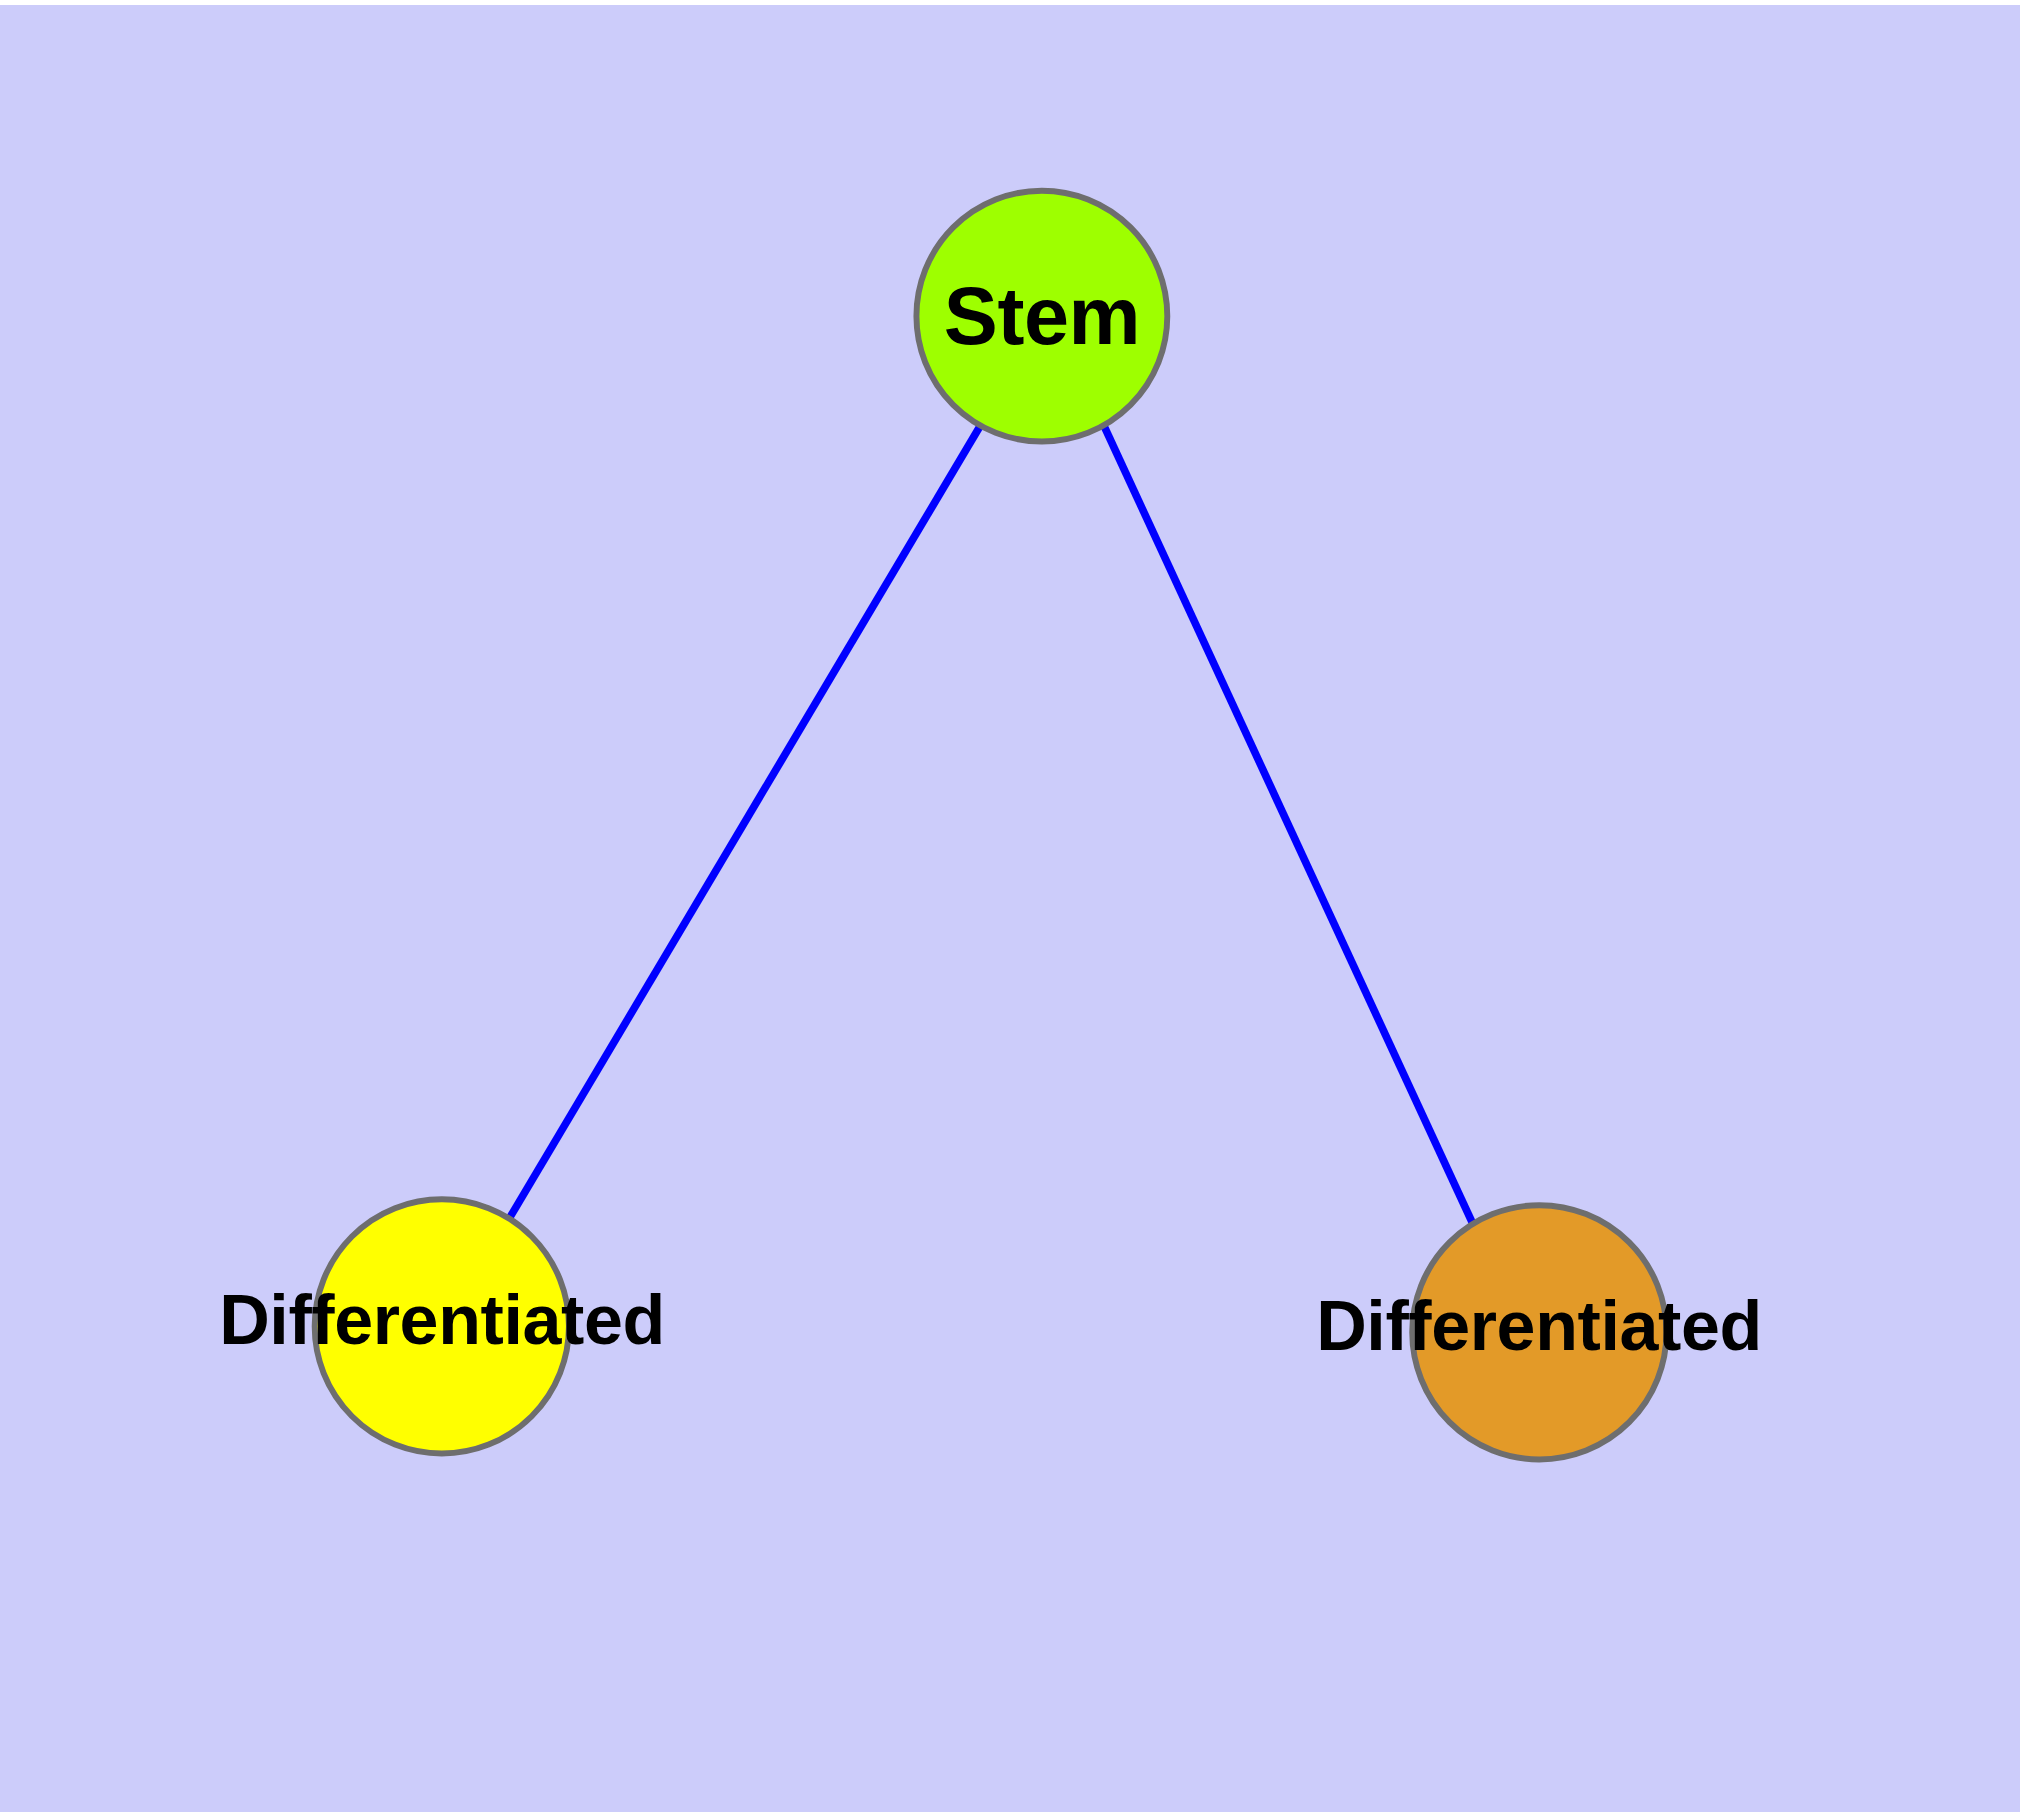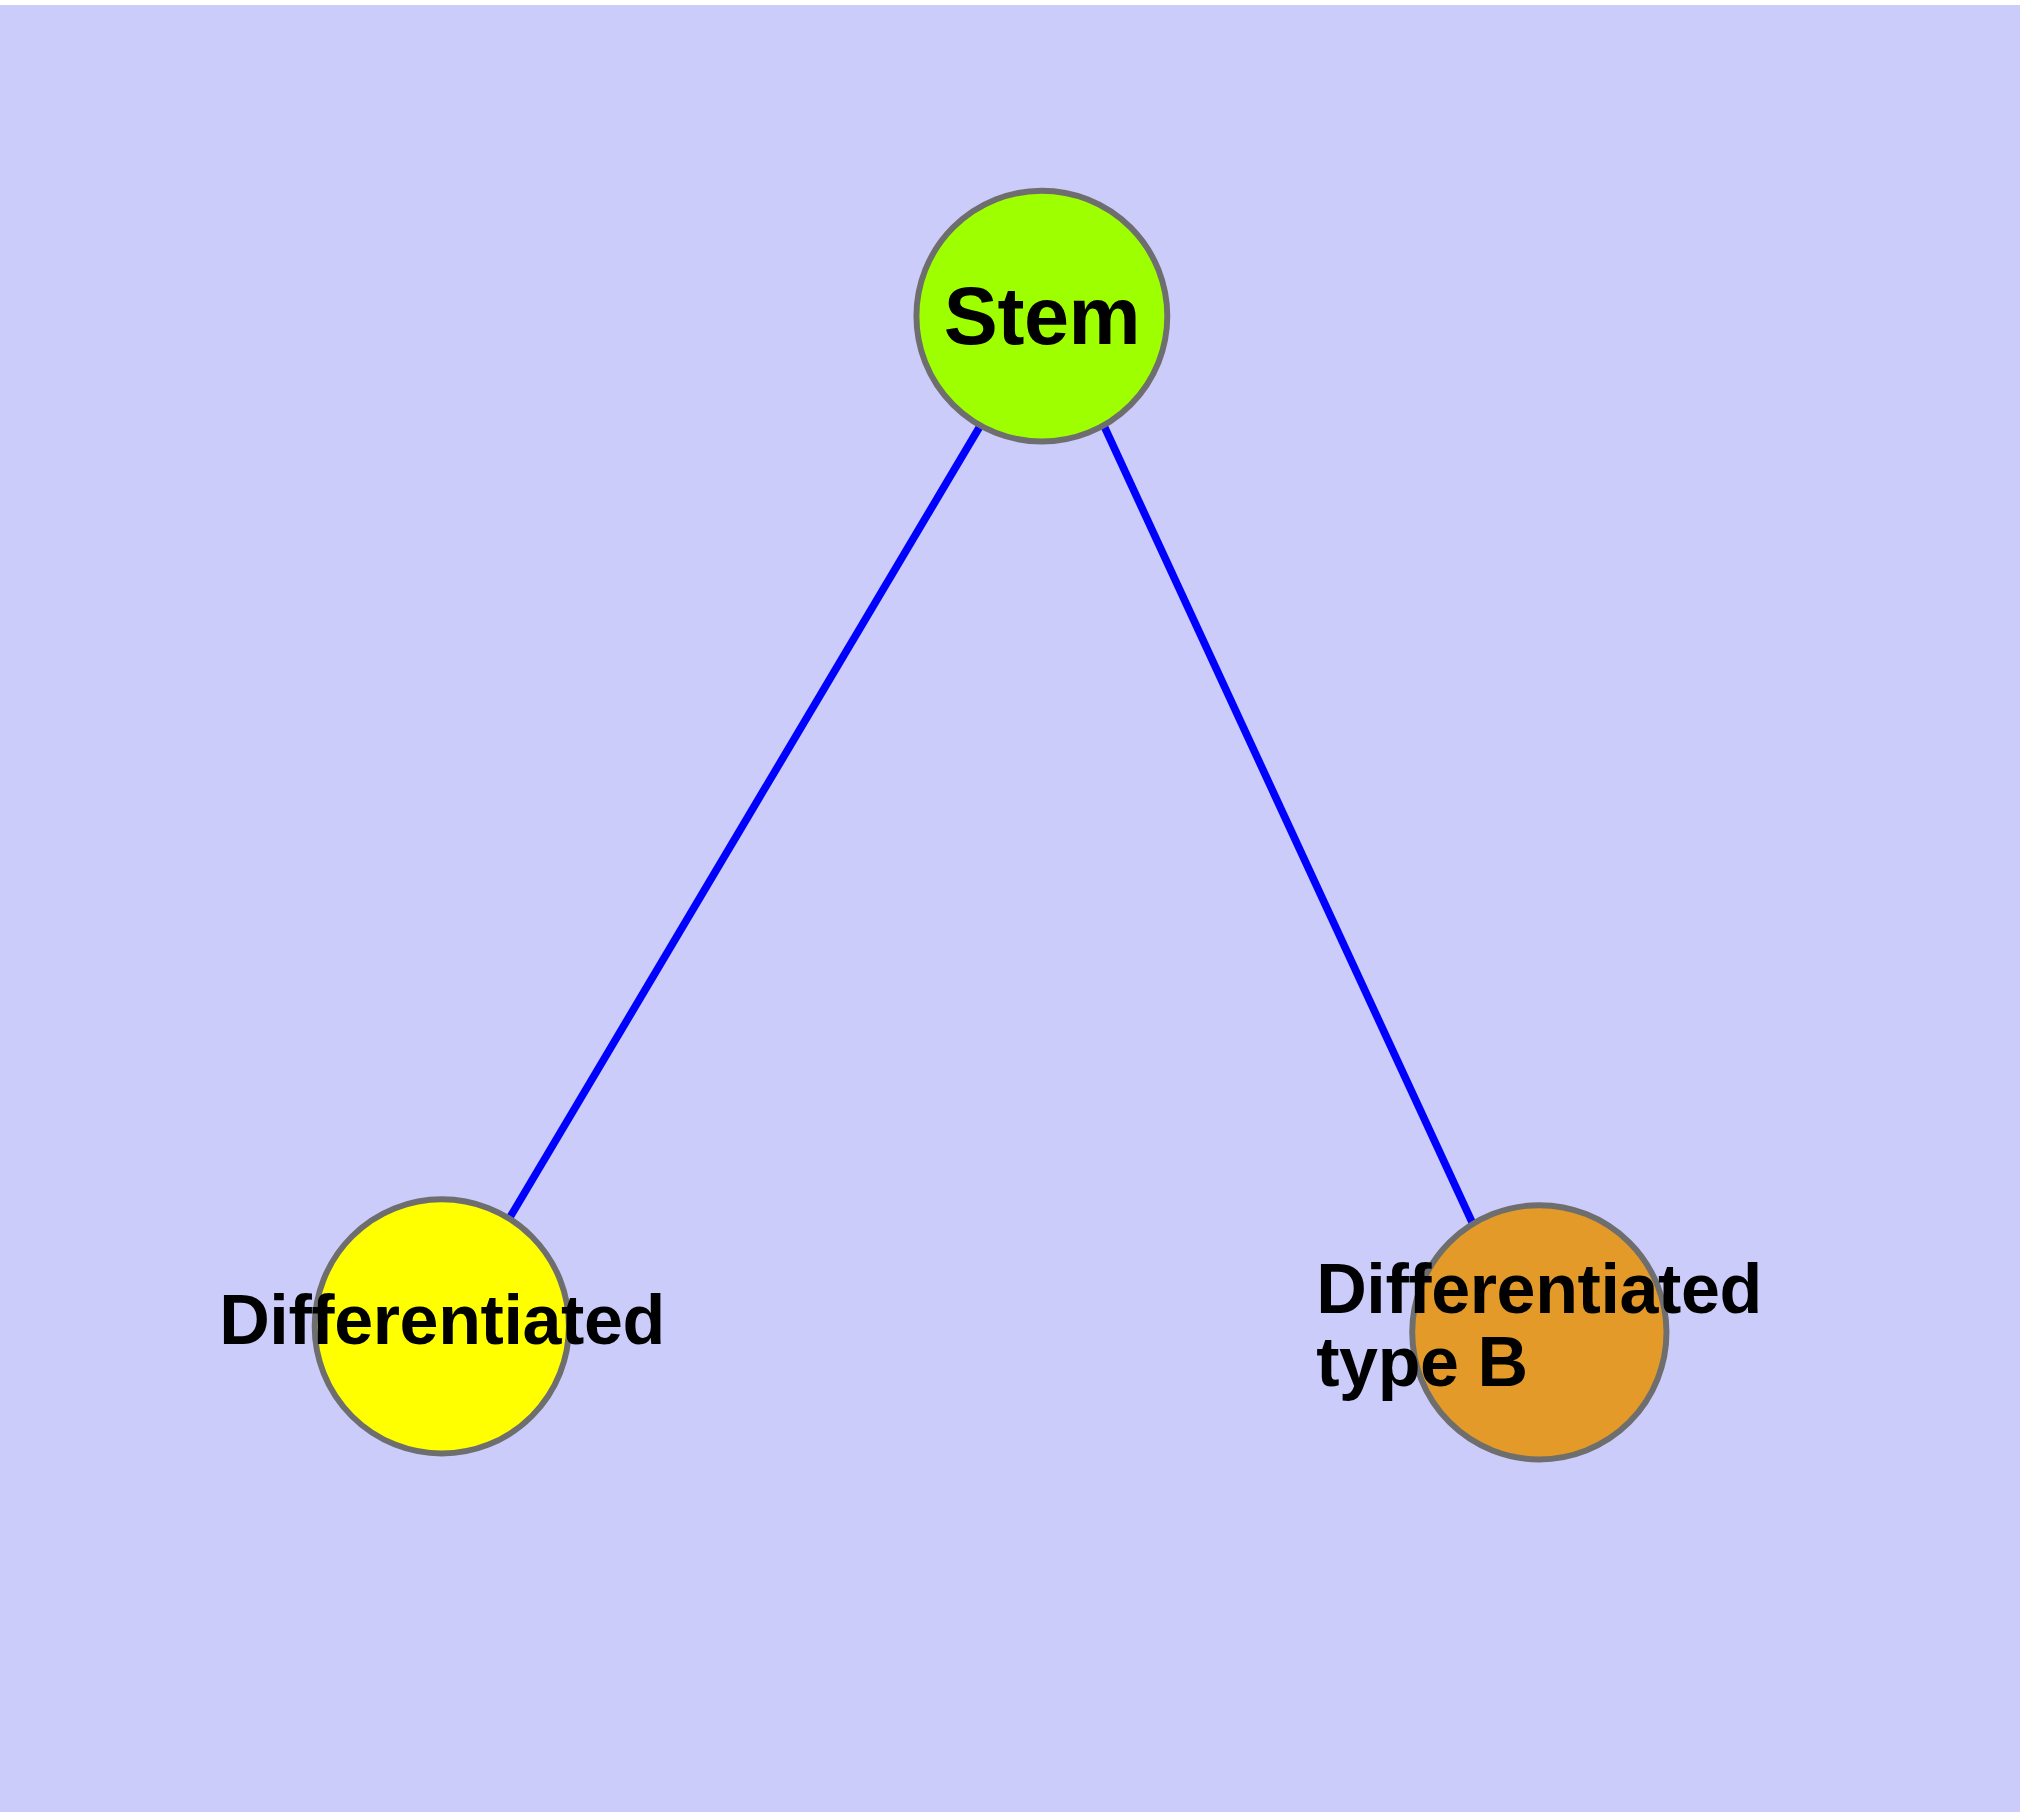--- a/index.html
+++ b/index.html
@@ -24,21 +24,21 @@
   }
   #graph-svg {
     position: absolute;
     left: 0;
     top: 0;
     width: 2021px;
     height: 1812px;
   }
   .node-label {
     position: absolute;
-    text-align: left;
+    text-align: right;
     font-weight: bold;
     color: #000000;
     line-height: 1.04;
     white-space: nowrap;
     letter-spacing: -0.4px;
     pointer-events: none;
   }
   .label-root {
     font-size: 81px;
   }
@@ -71,17 +71,16 @@
   <div class="node-label label-root" style="left:1042px; top:316px; transform: translate(-50%, -50%);">
     <span class="label-line">Stem</span>
   </div>
 
   <div class="node-label label-leaf" style="left:442px; top:1320px; transform: translate(-50%, -50%);">
     <span class="label-line">Differentiated</span>
   </div>
 
   <div class="node-label label-leaf" style="left:1539px; top:1326px; transform: translate(-50%, -50%);">
     <span class="label-line">Differentiated</span>
-    <span class="label-line">type B</span>
   </div>
 
 </div>
 
 
 </body></html>

